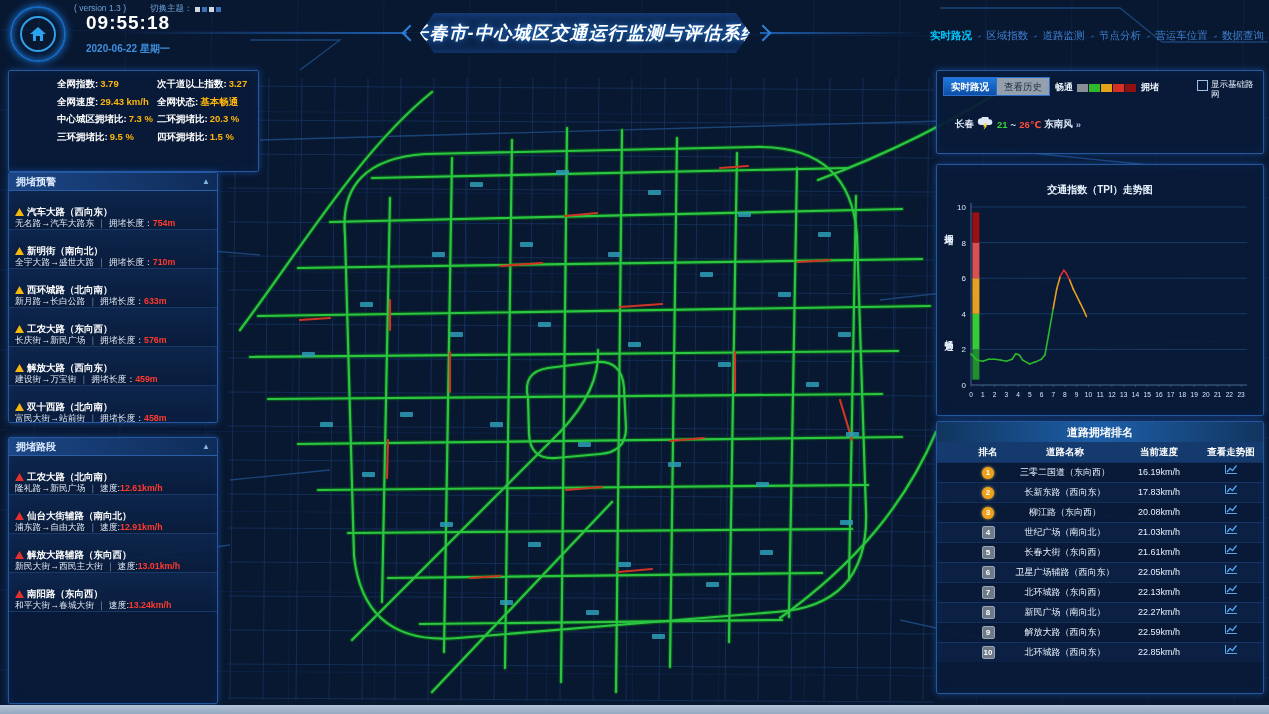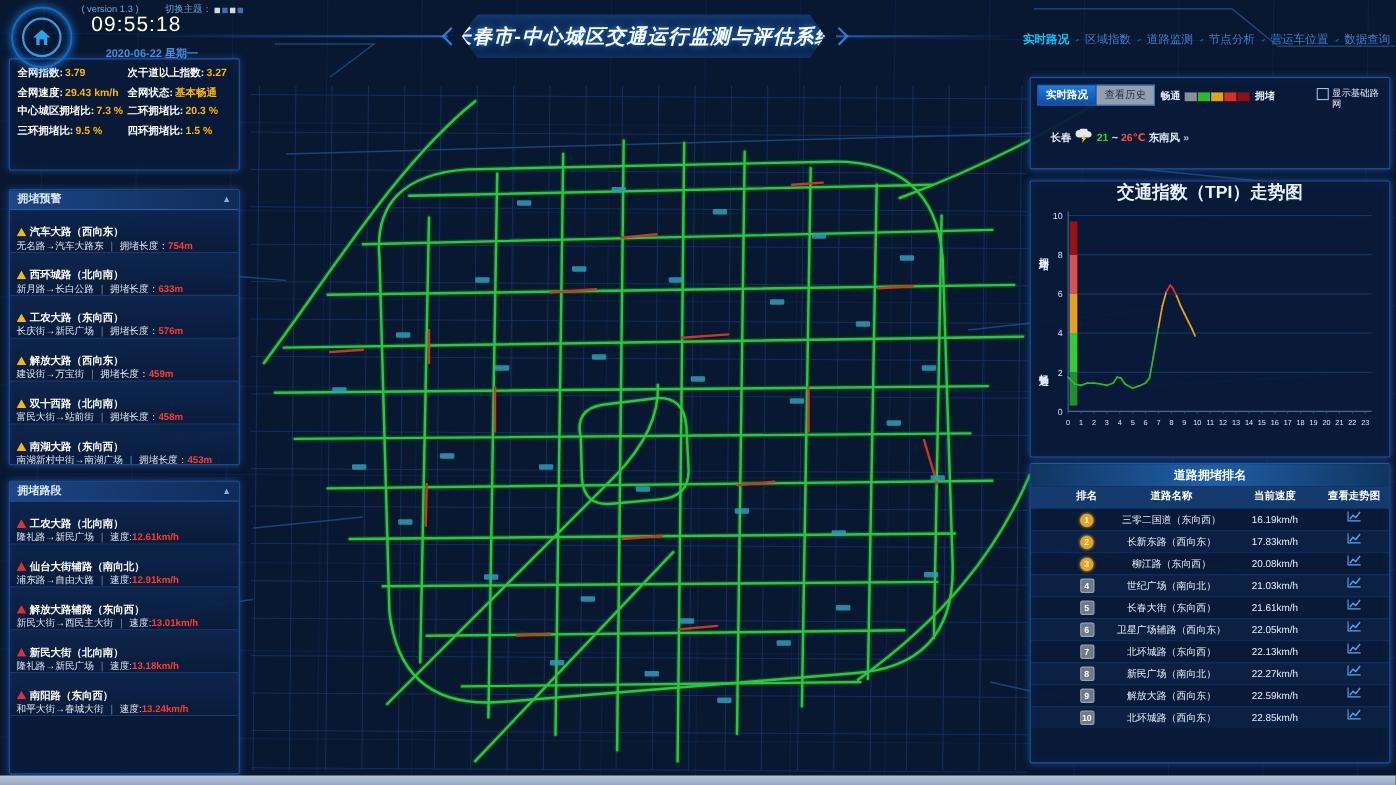--- a/index.html
+++ b/index.html
@@ -16,40 +16,40 @@
   .collapse{color:#86b4e8;font-size:8px;cursor:pointer;}
   
   #logo{position:absolute;left:10px;top:6px;width:52px;height:52px;border-radius:50%;z-index:3;
     border:2px solid #1769c0;box-shadow:0 0 9px #1b74d6, inset 0 0 7px #1b74d6;
     display:flex;align-items:center;justify-content:center;cursor:pointer;}
   #logo-inner{width:32px;height:32px;border-radius:50%;border:2px solid #2e9fe8;
     display:flex;align-items:center;justify-content:center;}
   #version{position:absolute;left:74px;top:3px;font-size:8.5px;color:#6ea3d8;z-index:3;}
   #theme{position:absolute;left:150px;top:3px;font-size:8.5px;color:#6ea3d8;z-index:3;display:flex;align-items:center;gap:2px;}
   .sq{display:inline-block;width:5px;height:5px;}
-  #clock{position:absolute;left:72px;top:12px;width:104px;text-align:center;font-size:19px;font-weight:normal;color:#fff;z-index:3;letter-spacing:1px;}
-  #date{position:absolute;left:86px;top:42px;width:104px;text-align:center;font-size:10px;color:#3f8fdf;font-weight:bold;z-index:3;}
+  #clock{position:absolute;left:86px;top:12px;width:104px;font-size:19px;font-weight:bold;color:#fff;z-index:3;letter-spacing:1px;}
+  #date{position:absolute;left:86px;top:42px;width:104px;font-size:10px;color:#3f8fdf;font-weight:bold;z-index:3;}
   #banner{position:absolute;left:420px;top:13px;width:330px;height:40px;z-index:3;
     display:flex;align-items:center;justify-content:center;
     background:linear-gradient(180deg,#0e2a55,#0a1e40);
     clip-path:polygon(14px 0,calc(100% - 14px) 0,100% 50%,calc(100% - 14px) 100%,14px 100%,0 50%);
     box-shadow:inset 0 0 14px rgba(40,120,240,.45);font-style:italic;}
   #banner-title{font-size:18px;font-weight:bold;color:#fff;letter-spacing:1px;text-shadow:0 0 7px #2a8fff;white-space:nowrap;}
   .deco{position:absolute;height:2px;top:32px;z-index:3;}
   #deco-l{left:115px;width:292px;background:linear-gradient(90deg,rgba(30,95,174,0),#1e5fae);}
   #deco-r{left:760px;width:165px;background:linear-gradient(90deg,#1e5fae,rgba(30,95,174,0));}
   .chev{position:absolute;top:27px;width:10px;height:10px;border-left:2px solid #2f7fd6;border-bottom:2px solid #2f7fd6;z-index:3;}
   #chev-l{left:404px;transform:rotate(45deg);}
   #chev-r{left:757px;transform:rotate(225deg);}
   #nav{position:absolute;left:930px;top:29px;width:334px;z-index:3;display:flex;align-items:center;}
   .nav-item{color:#3f7fd0;font-size:10.5px;cursor:pointer;white-space:nowrap;}
   .nav-item.active{color:#00c6ff;font-weight:bold;}
   .nav-sep{display:inline-block;width:11px;height:1px;background:#2a5f9f;transform:rotate(-35deg);margin:0 5px 0 6px;}
   
-  #stats{left:8px;top:53px;width:208px;height:100px;}
+  #stats{left:8px;top:70px;width:208px;height:100px;padding-left:41px;}
   .stats-grid{display:grid;grid-template-columns:98px 1fr;gap:7px 2px;padding:8px 7px 3px;}
   .stat{font-size:9.5px;line-height:10.5px;}
   .s-label{color:#fff;font-weight:bold;}
   .s-value{color:#ffb60a;font-weight:bold;margin-left:2px;}
   .time-row{padding:3px 7px;font-size:9.5px;}
   .t-label{color:#fff;font-weight:bold;}
   .t-value{color:#ff9000;font-weight:bold;}
   
   #warnings{left:8px;top:172px;width:208px;height:249px;overflow:hidden;}
   #congestion{left:8px;top:437px;width:208px;height:265px;overflow:hidden;}
@@ -75,21 +75,21 @@
   .leg-blocks{display:flex;margin:0 4px;}
   .leg-block{width:11px;height:8px;margin-right:1px;}
   .checkbox-row{position:absolute;right:6px;top:8px;width:60px;font-size:8.5px;color:#e6eef8;display:flex;line-height:10px;}
   .cbox{width:9px;height:9px;border:1px solid #9fc0e8;margin-right:3px;flex:none;margin-top:1px;cursor:pointer;background:transparent;}
   .weather{position:absolute;left:18px;top:46px;font-size:9.5px;color:#dfe9f5;display:flex;align-items:center;gap:3px;font-weight:bold;}
   .temp-low{color:#35d435;}
   .temp-high{color:#ff4d3a;}
   .weather-more{color:#9fc0e8;cursor:pointer;}
   
   #chartp{left:936px;top:164px;width:326px;height:250px;}
-  .ctitle{text-align:center;font-size:16px;font-weight:bold;color:#e8f2ff;padding-top:0;}
+  .ctitle{text-align:center;font-size:10px;font-weight:bold;color:#e8f2ff;padding-top:18px;}
   #tpi-svg{display:block;margin:2px auto 0;}
   .ylab{position:absolute;left:7px;width:11px;font-size:9px;font-weight:bold;color:#e8f2ff;writing-mode:vertical-rl;letter-spacing:2px;}
   #ylab-top{top:62px;}
   #ylab-bottom{top:168px;}
   
   #rankp{left:936px;top:421px;width:326px;height:271px;}
   .rtitle{height:20px;line-height:20px;text-align:center;font-size:11px;font-weight:bold;color:#fff;
     background:linear-gradient(90deg,#11355f,#1d5fa8 50%,#11355f);}
   .rhead{display:flex;height:20px;line-height:20px;background:#143a6e;font-size:9.5px;color:#fff;font-weight:bold;}
   .col-rank{width:46px;text-align:center;margin-left:28px;}
@@ -366,20 +366,24 @@
     <div class="phead">
       <span>拥堵预警</span>
       <span class="collapse">▲</span>
     </div>
     <div class="wlist" id="warning-list">
         <div class="w-item">
           <div class="w-title"><span class="tri yellow"></span>汽车大路（西向东）</div>
           <div class="w-detail">无名路→汽车大路东<span class="w-sep">｜</span>拥堵长度：<span class="red-val">754m</span></div>
         </div>
         <div class="w-item">
+          <div class="w-title"><span class="tri yellow"></span>新明街（南向北）</div>
+          <div class="w-detail">全宇大路→盛世大路<span class="w-sep">｜</span>拥堵长度：<span class="red-val">710m</span></div>
+        </div>
+        <div class="w-item">
           <div class="w-title"><span class="tri yellow"></span>西环城路（北向南）</div>
           <div class="w-detail">新月路→长白公路<span class="w-sep">｜</span>拥堵长度：<span class="red-val">633m</span></div>
         </div>
         <div class="w-item">
           <div class="w-title"><span class="tri yellow"></span>工农大路（东向西）</div>
           <div class="w-detail">长庆街→新民广场<span class="w-sep">｜</span>拥堵长度：<span class="red-val">576m</span></div>
         </div>
         <div class="w-item">
           <div class="w-title"><span class="tri yellow"></span>解放大路（西向东）</div>
           <div class="w-detail">建设街→万宝街<span class="w-sep">｜</span>拥堵长度：<span class="red-val">459m</span></div>
@@ -408,24 +412,20 @@
           <div class="w-title"><span class="tri red"></span>工农大路（北向南）</div>
           <div class="w-detail">隆礼路→新民广场<span class="w-sep">｜</span>速度:<span class="red-val">12.61km/h</span></div>
         </div>
         <div class="w-item">
           <div class="w-title"><span class="tri red"></span>仙台大街辅路（南向北）</div>
           <div class="w-detail">浦东路→自由大路<span class="w-sep">｜</span>速度:<span class="red-val">12.91km/h</span></div>
         </div>
         <div class="w-item">
           <div class="w-title"><span class="tri red"></span>解放大路辅路（东向西）</div>
           <div class="w-detail">新民大街→西民主大街<span class="w-sep">｜</span>速度:<span class="red-val">13.01km/h</span></div>
-        </div>
-        <div class="w-item">
-          <div class="w-title"><span class="tri red"></span>新民大街（北向南）</div>
-          <div class="w-detail">隆礼路→新民广场<span class="w-sep">｜</span>速度:<span class="red-val">13.18km/h</span></div>
         </div>
         <div class="w-item">
           <div class="w-title"><span class="tri red"></span>南阳路（东向西）</div>
           <div class="w-detail">和平大街→春城大街<span class="w-sep">｜</span>速度:<span class="red-val">13.24km/h</span></div>
         </div>
       </div>
   </div>
 
   <div class="panel" id="roadview">
     <div class="tabs">

